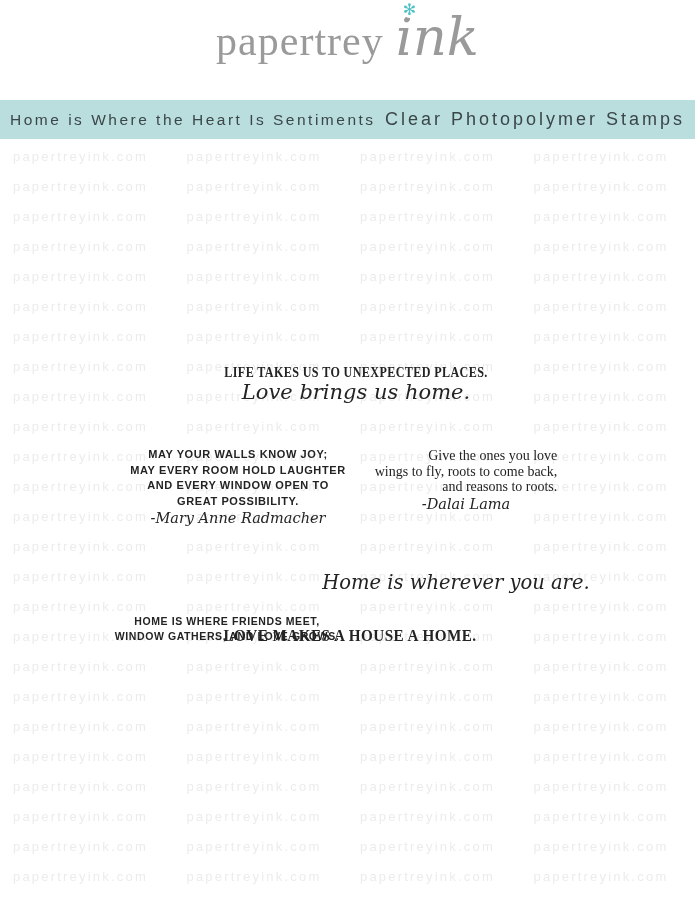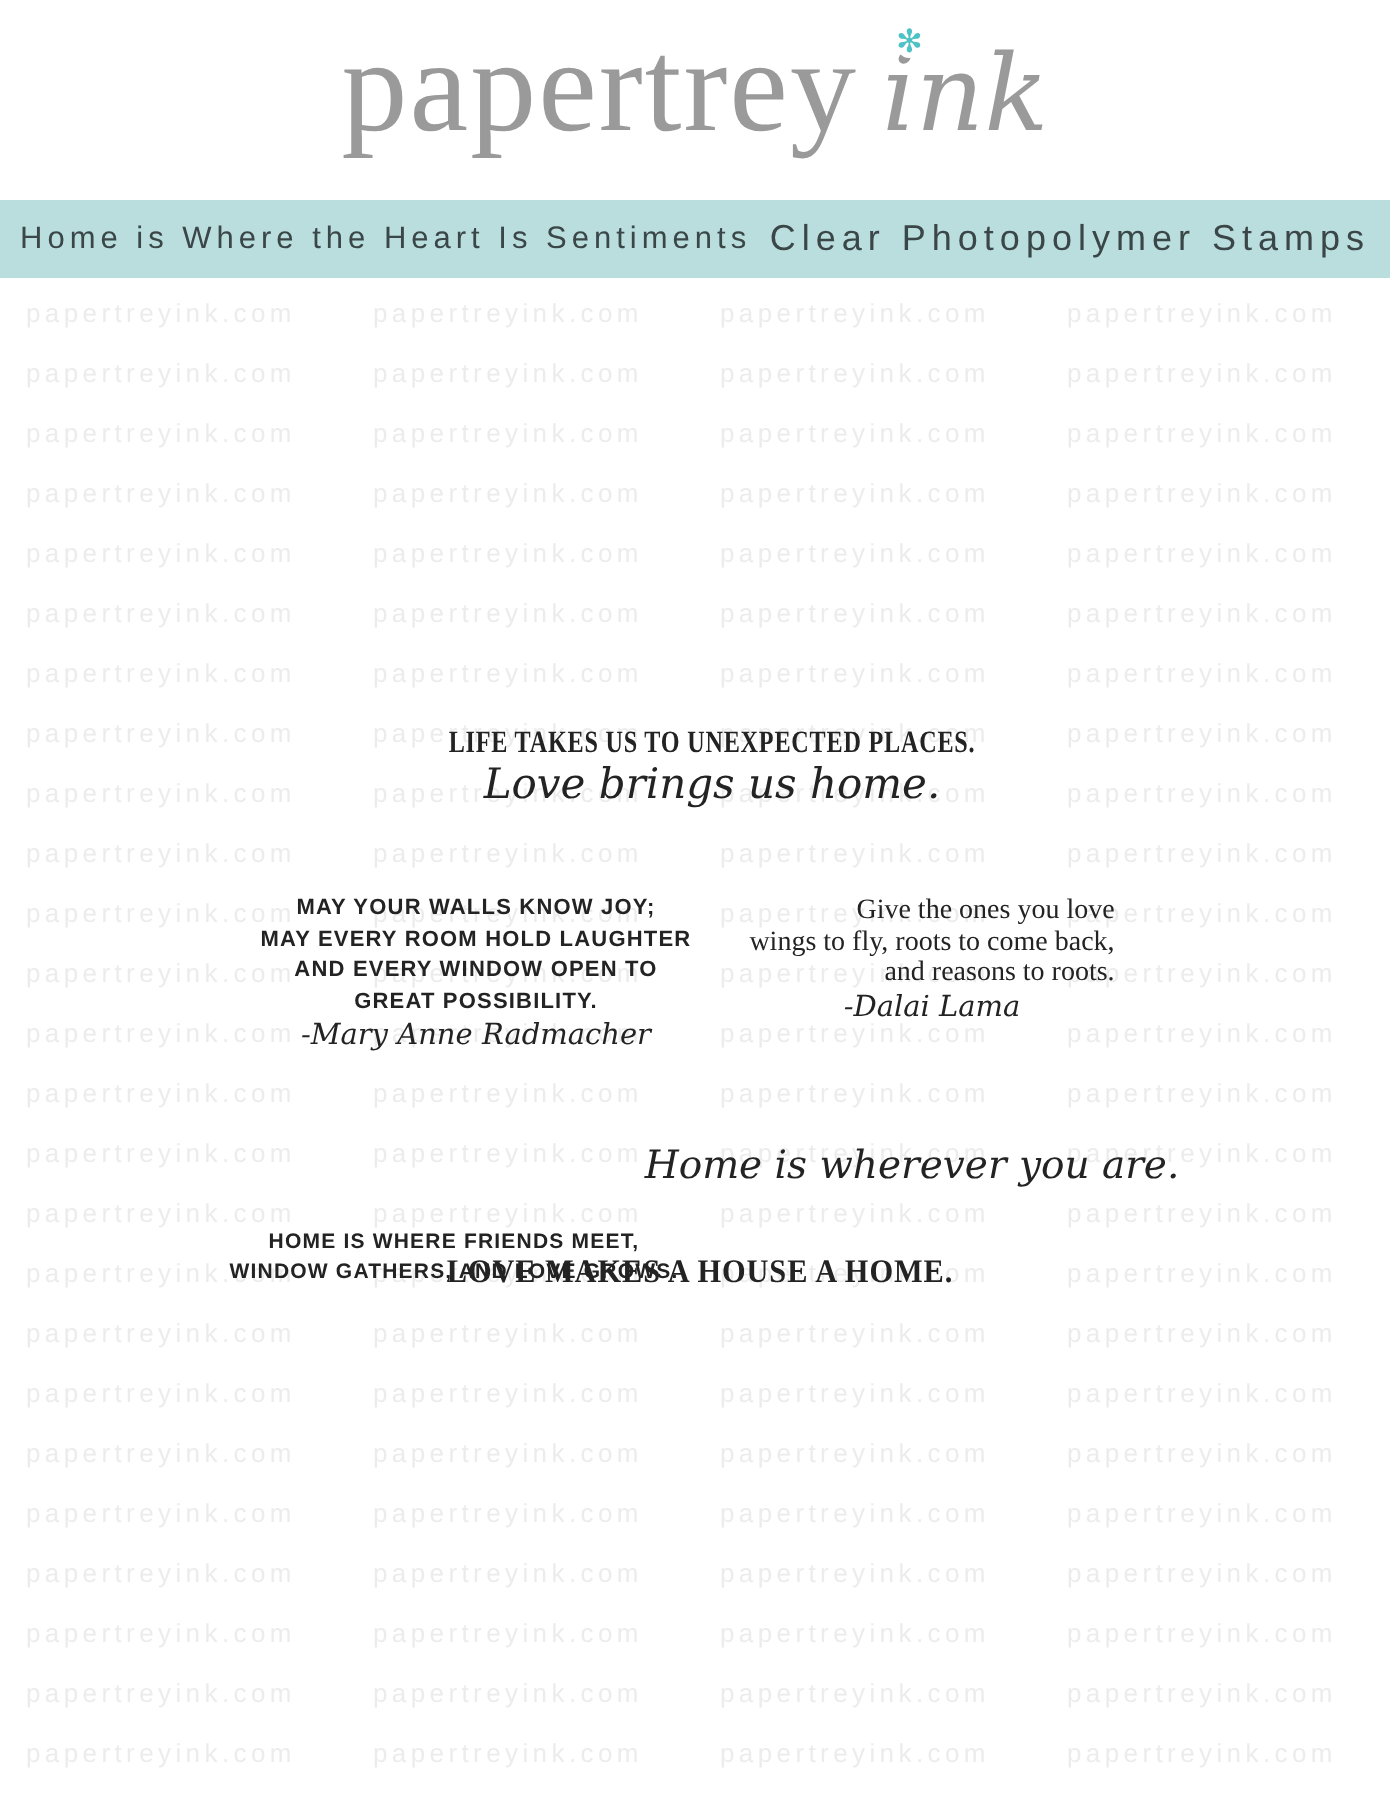--- a/index.html
+++ b/index.html
@@ -25,21 +25,21 @@
 
   
   .logo {
     position: absolute; top: 6px; left: 0; width: 100%;
     text-align: center; z-index: 2;
     color: var(--logo-gray, #9a9a9a);
     white-space: nowrap;
   }
   .logo-serif {
     font-family: "Liberation Serif", serif;
-    font-size: 66px; letter-spacing: 1px;
+    font-size: 42px; letter-spacing: 1px;
   }
   .logo-script {
     font-family: "DejaVu Serif", serif;
     font-style: italic;
     font-size: 53px;
     position: relative;
     margin-left: 12px;
   }
   .flower {
     position: absolute; left: 7px; top: -4px;

